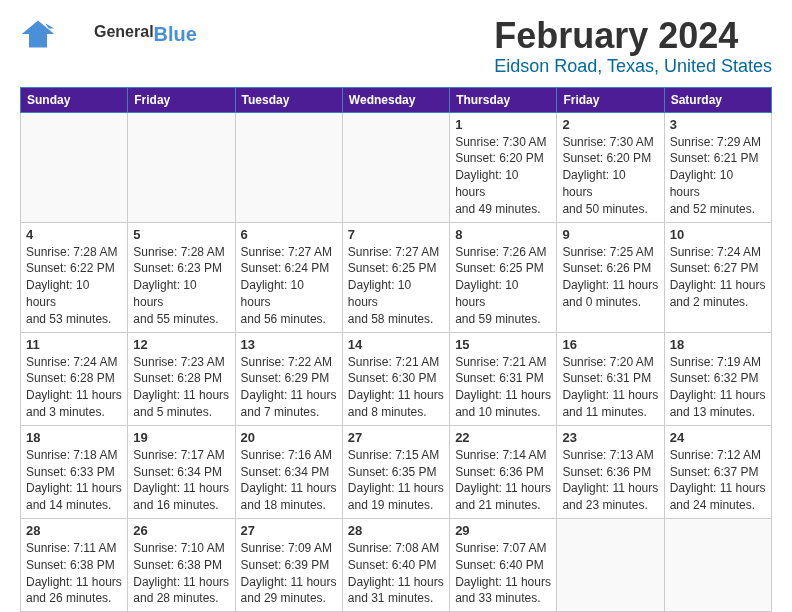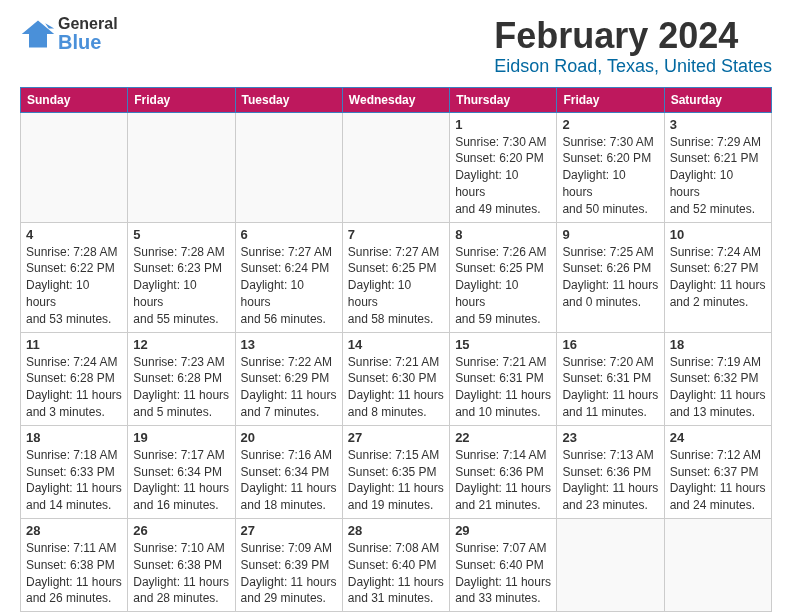--- a/index.html
+++ b/index.html
@@ -35,21 +35,21 @@
     .subtitle {
       font-size: 18px;
       color: #0369a1;
     }
     .calendar {
       width: 100%;
       border-collapse: collapse;
       flex: 1;
     }
     .calendar th {
-      background-color: #be185d;
+      background-color: #4c1d95;
       color: #fff;
       font-size: 12px;
       font-weight: bold;
       text-align: left;
       padding: 5px 6px;
       border: 1px solid #3a7fc1;
     }
     .calendar td {
       border: 1px solid #ccc;
       vertical-align: top;
@@ -78,22 +78,22 @@
       display: flex;
       align-items: center;
       gap: 2px;
     }
     .logo-icon {
       width: 36px;
       height: 36px;
     }
     .logo-words {
       display: flex;
-      flex-direction: column;
       line-height: 1;
+      margin-left: 36px;
     }
     .logo-general {
       font-size: 16px;
       font-weight: bold;
       color: #333;
     }
     .logo-blue {
       font-size: 20px;
       font-weight: bold;
       color: #4a90d9;

